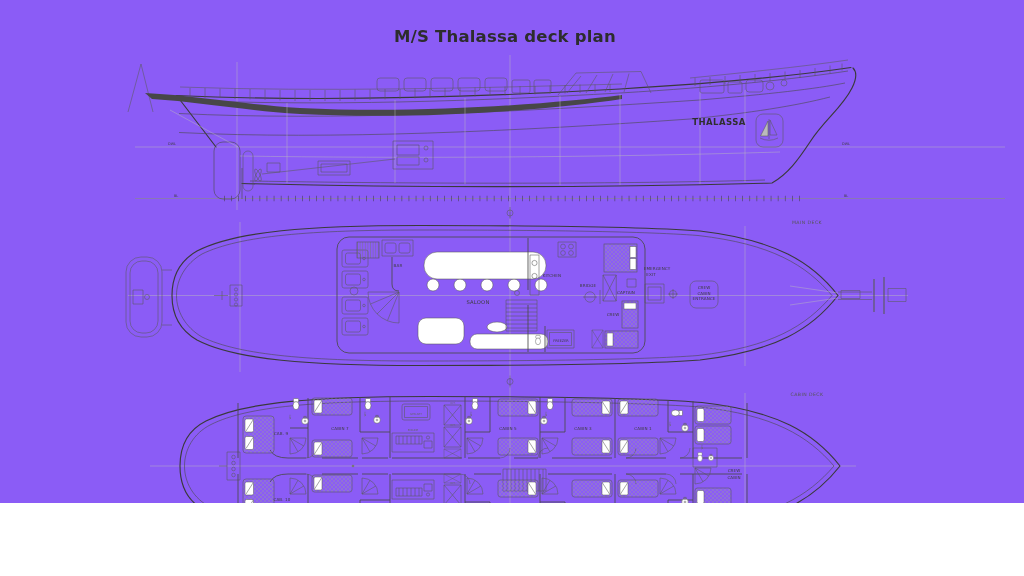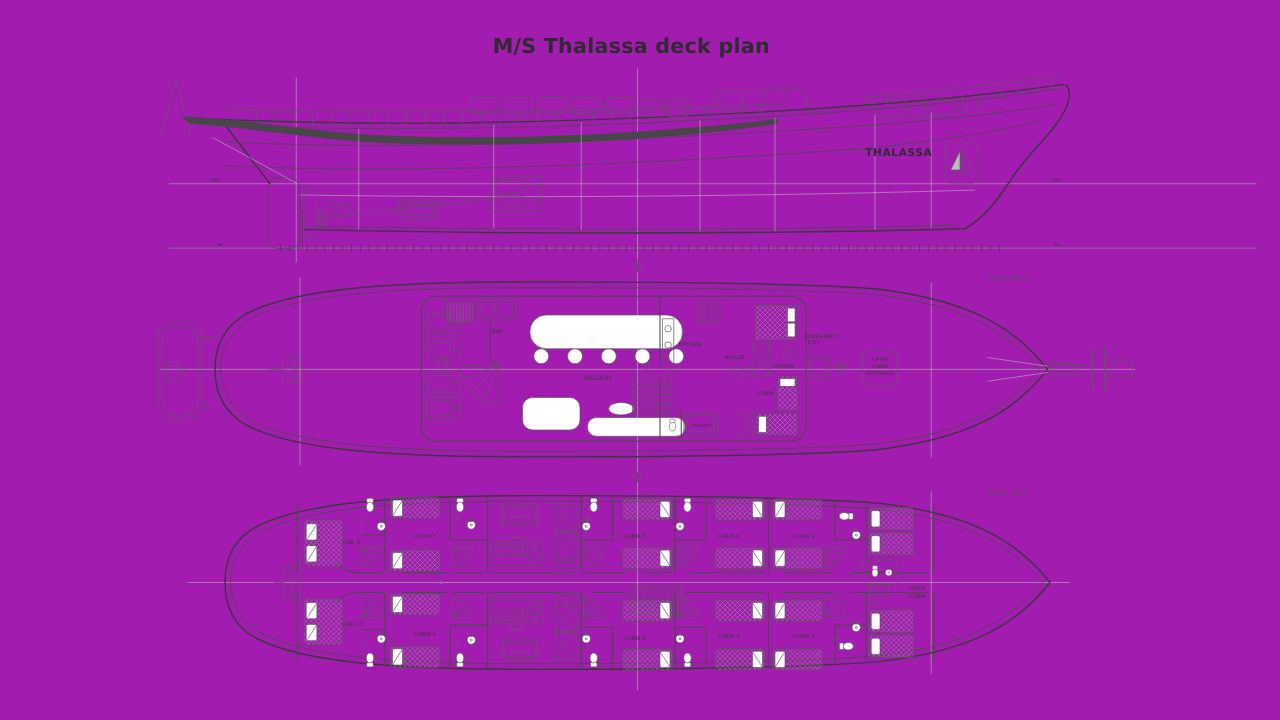--- a/index.html
+++ b/index.html
@@ -1,16 +1,16 @@
 <!DOCTYPE html>
 <html><head>
 <meta charset="utf-8">
 <style>
   html,body{margin:0;padding:0;background:#fff;}
-  .stage{position:relative;width:1024px;height:576px;background:#a21caf;overflow:hidden;
+  .stage{position:relative;width:1024px;height:503px;background:#8b5cf6;overflow:hidden;
          font-family:"DejaVu Sans",sans-serif;}
   svg{display:block}
   svg text{font-family:"DejaVu Sans",sans-serif;fill:#3c3c3c;text-anchor:middle}
   .t-title{font-size:16.5px;font-weight:bold;fill:#2d2d2d;letter-spacing:.2px}
   .t-room{font-size:5.2px;letter-spacing:.25px}
   .t-sm{font-size:4.1px;letter-spacing:.1px}
   .t-xs{font-size:3.4px}
   .t-xxs{font-size:2.7px;fill:#666}
   .t-deck{font-size:4.6px;fill:#555;letter-spacing:.45px}
   .t-name{font-size:8.5px;font-weight:bold;letter-spacing:.45px;fill:#2f2f2f}

